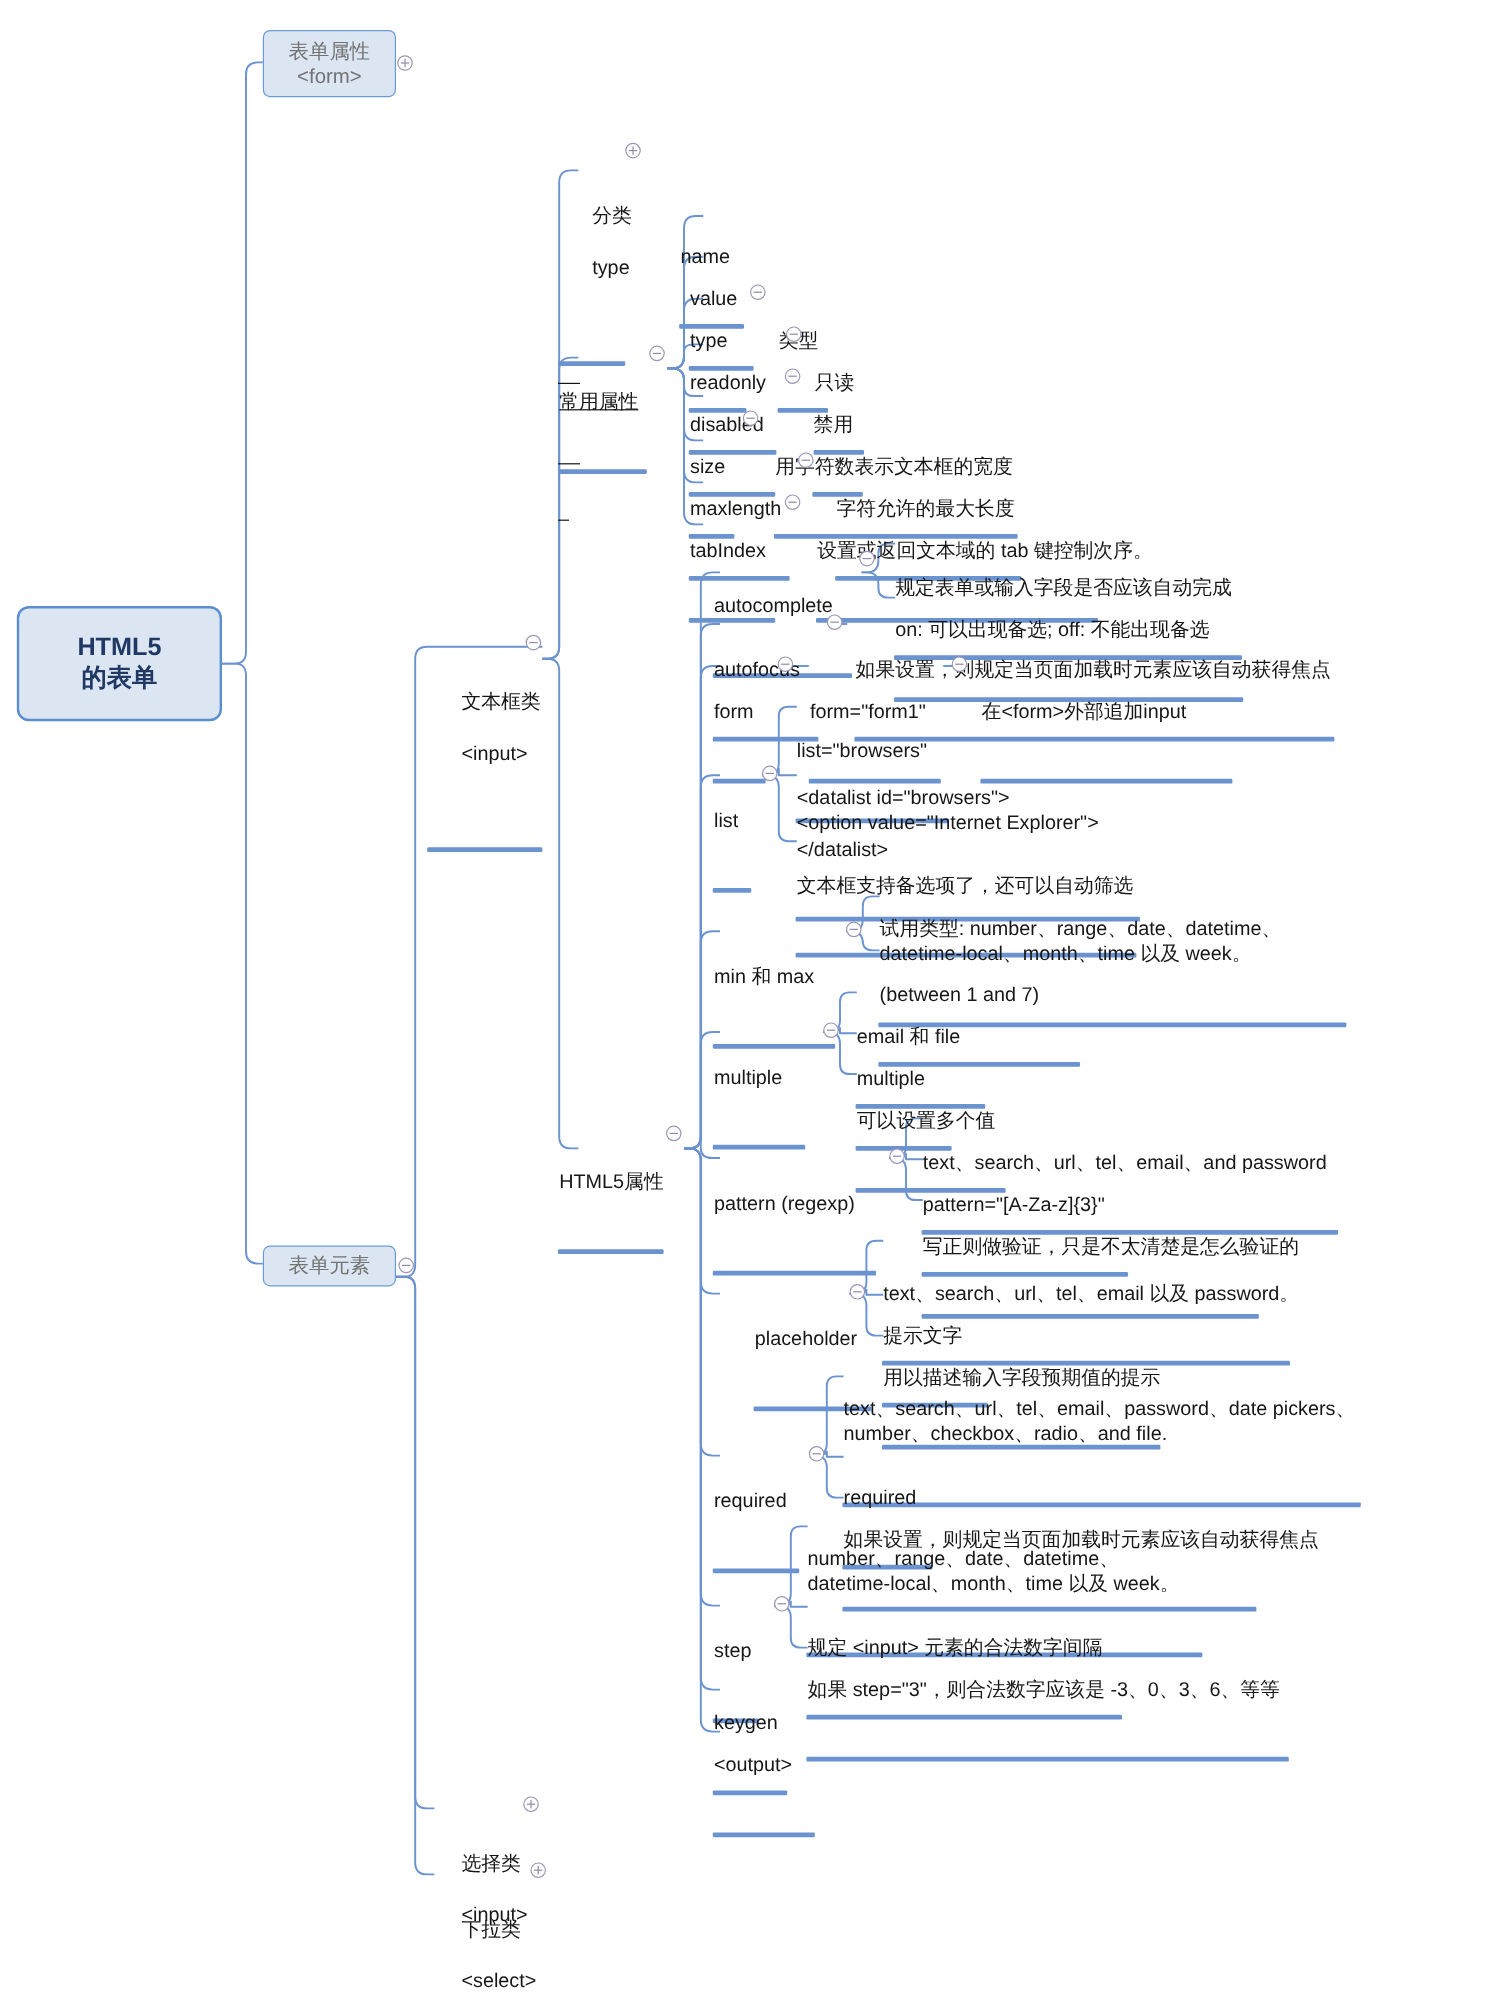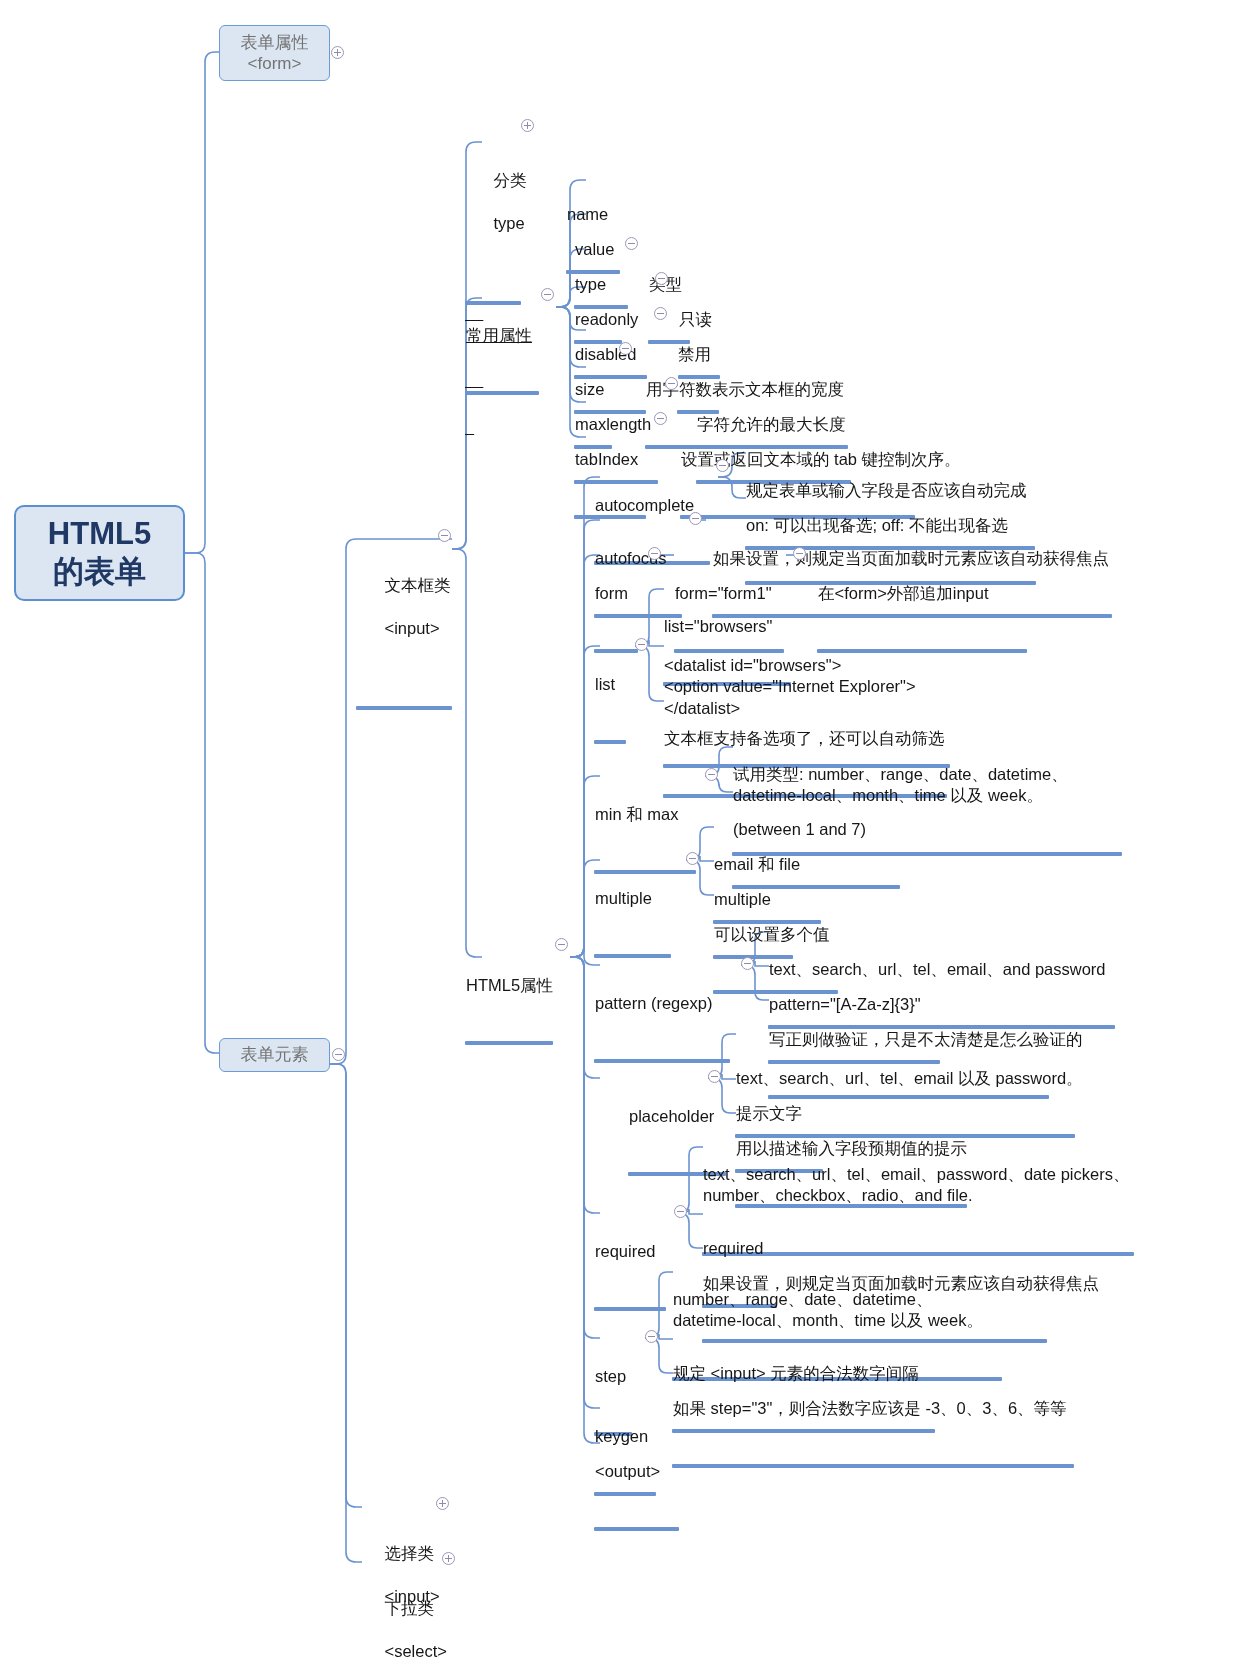--- a/index.html
+++ b/index.html
@@ -186,21 +186,21 @@
       <path d="M675,1213 L679,1213 Q689,1213 689,1203 L689,1155 Q689,1147 697,1147 L703,1147"></path>
       <path d="M675,1213 L679,1213 Q689,1213 689,1209 L689,1214 L703,1214"></path>
       <path d="M675,1213 L679,1213 Q689,1213 689,1223 L689,1240 Q689,1248 697,1248 L703,1248"></path>
 
       <path d="M645,1338 L649,1338 Q659,1338 659,1328 L659,1280 Q659,1272 667,1272 L673,1272"></path>
       <path d="M645,1338 L649,1338 Q659,1338 659,1334 L659,1339 L673,1339"></path>
       <path d="M645,1338 L649,1338 Q659,1338 659,1348 L659,1365 Q659,1373 667,1373 L673,1373"></path>
     </g>
   </svg>
 
-  <div class="root-node" style="left:14px; top:505px; width:171px; height:96px; font-size:31px;">
+  <div class="root-node" style="left:14px; top:505px; width:171px; height:96px; font-size:21px;">
     <span>HTML5</span>
     <span>的表单</span>
   </div>
 
   <div class="box-node" style="left:219px; top:25px; width:111px; height:56px;">
     <span>表单属性</span>
     <span>&lt;form&gt;</span>
   </div>
   <div class="toggle plus" style="left:331px; top:46px;"></div>
 

